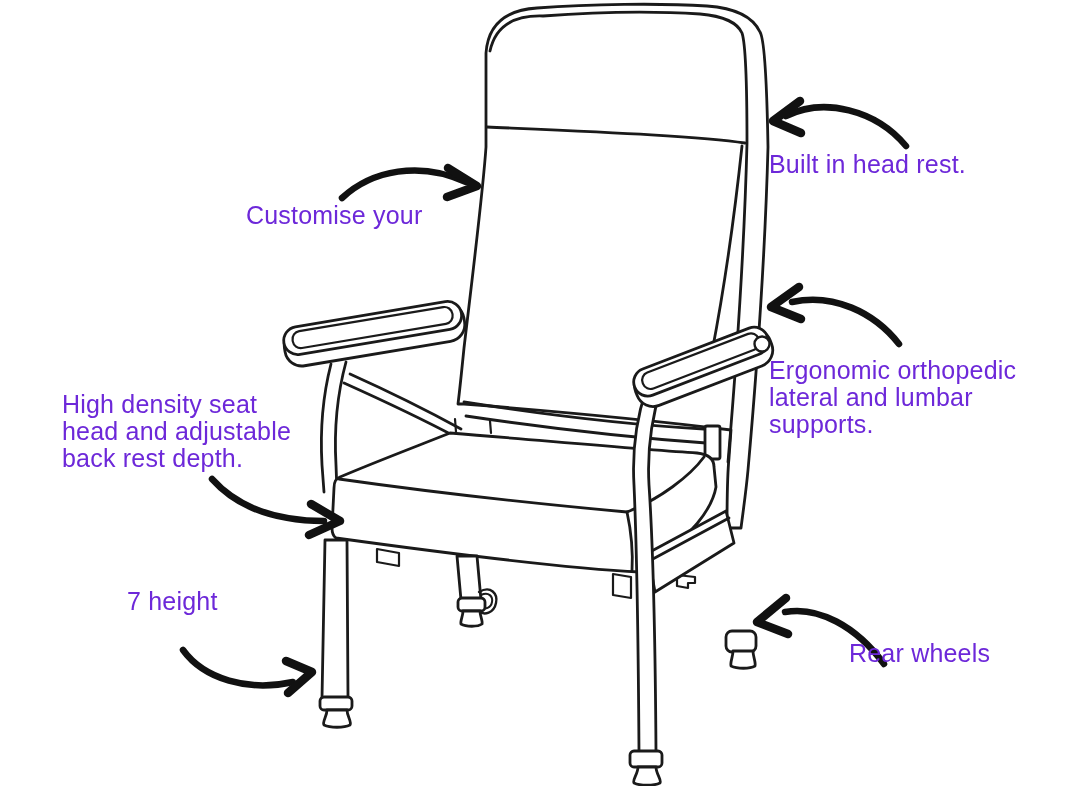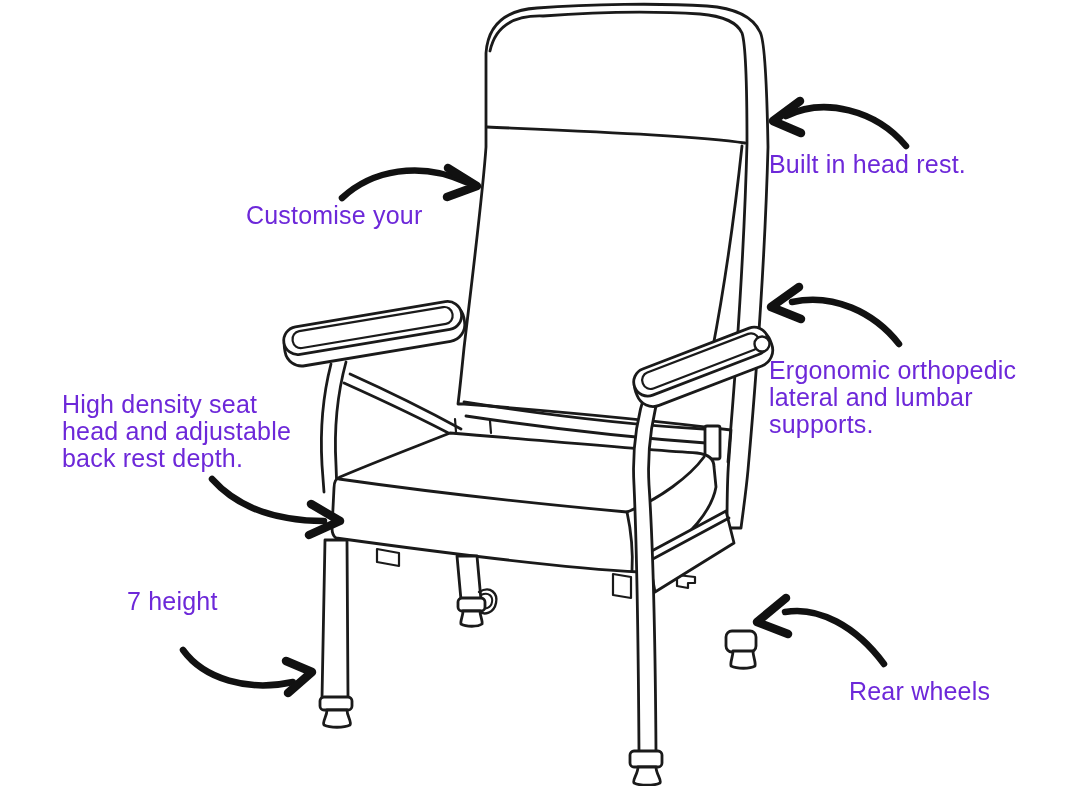--- a/index.html
+++ b/index.html
@@ -142,17 +142,17 @@
   <div class="note" style="left:62px;top:391px;">
     <div>High density seat</div>
     <div>head and adjustable</div>
     <div>back rest depth.</div>
   </div>
 
   <div class="note" style="left:102px;top:588px;margin-left:25px;">
     <div>7 height</div>
   </div>
 
-  <div class="note" style="left:849px;top:678px;">
+  <div class="note" style="left:849px;top:640px;">
     <div>Rear wheels</div>
   </div>
 
 </div>
 
 </body></html>

